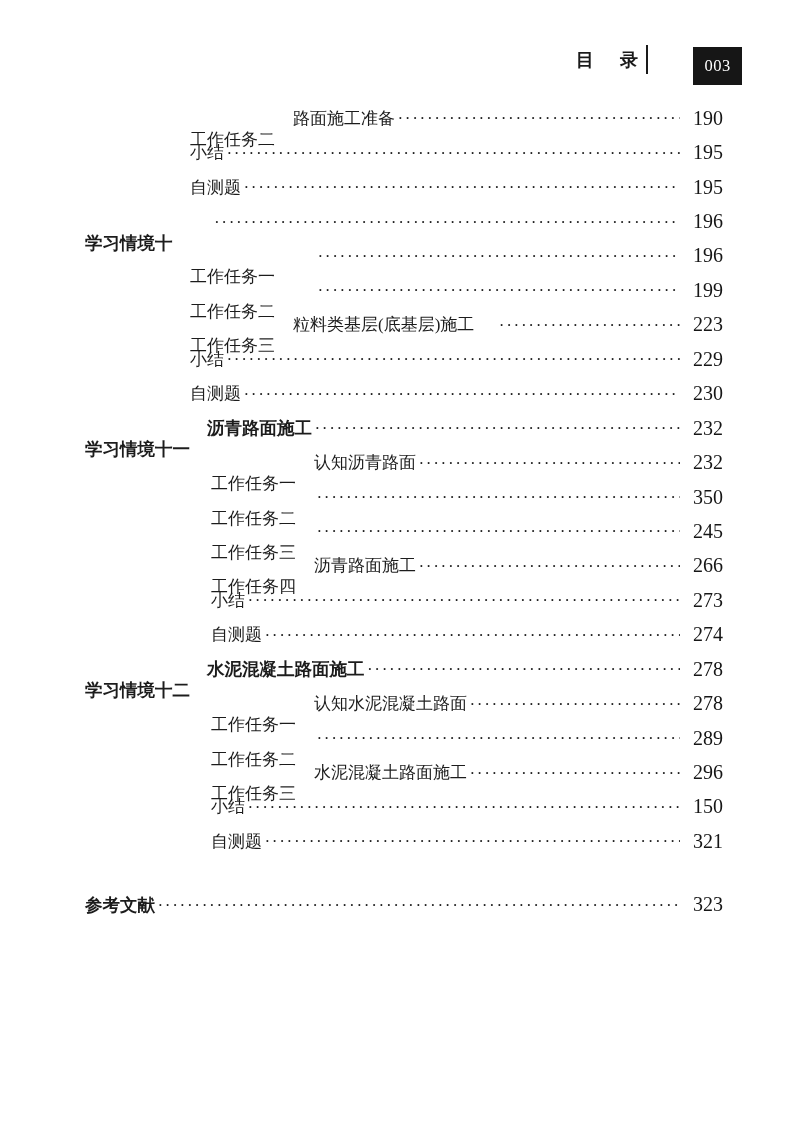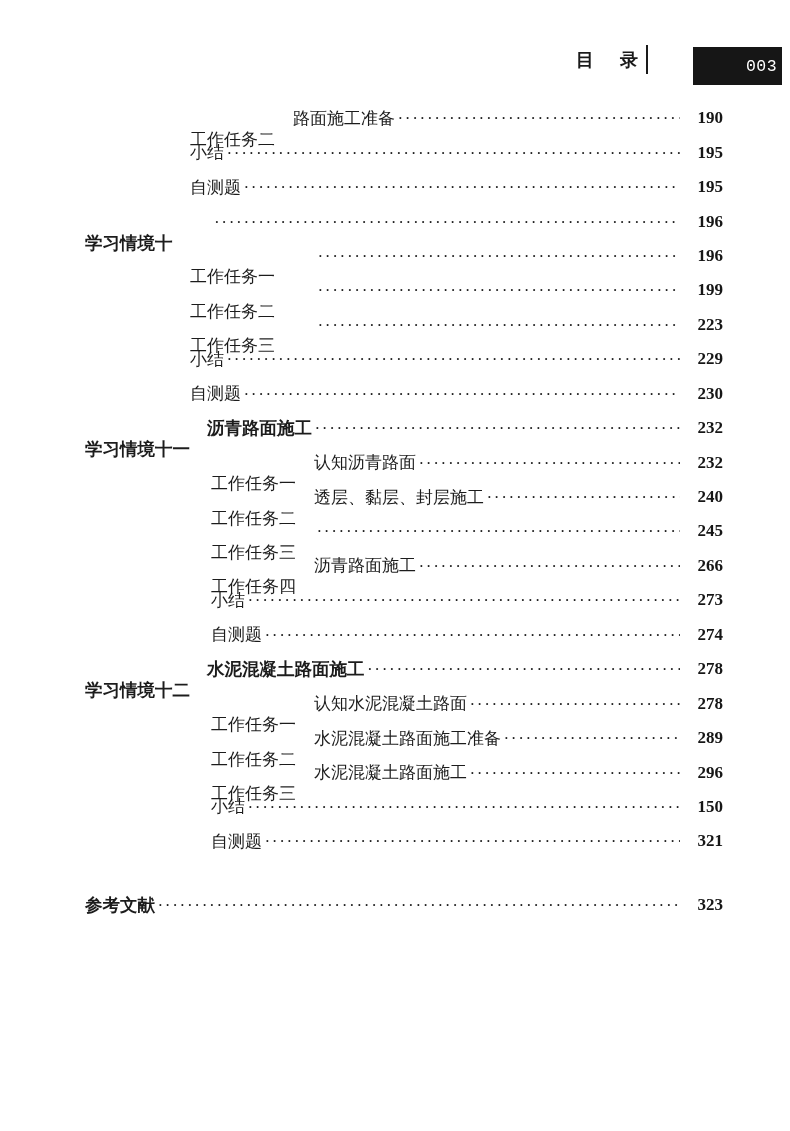--- a/index.html
+++ b/index.html
@@ -39,29 +39,28 @@
     left: 646px;
     top: 45px;
     width: 2px;
     height: 29px;
     background: #1a1a1a;
   }
   .page-badge {
     position: absolute;
     left: 693px;
     top: 47px;
-    width: 41px;
+    width: 49px;
     height: 38px;
     display: flex;
     align-items: center;
     justify-content: center;
-    font-family: Liberation Mono, monospace;
+    font-family: Liberation Serif, serif;
     font-size: 16.5px;
     letter-spacing: 0.5px;
-    padding-left: 48px;
   }
 
   
   .toc {
     position: absolute;
     top: 101px;
     left: 85px;
     width: 638px;
   }
   .toc-row {
@@ -89,22 +88,22 @@
     letter-spacing: 2.6px;
     margin-left: 3px;
     margin-right: 7px;
     font-family: "DejaVu Serif", serif;
     color: #1c1c1c;
   }
   .toc-row.gap .toc-leader { margin-left: 25px; }
   .toc-page {
     min-width: 36px;
     text-align: right;
-    font-size: 17px;
-    font-weight: bold;
+    font-size: 20px;
+    font-weight: normal;
     font-family: "Liberation Serif", serif;
     color: #161616;
   }
 </style>
 </head>
 <body>
 
 <div class="page">
 
   <div class="header-title">目录</div>
@@ -140,20 +139,21 @@
         <span class="toc-leader">································································································································································</span>
         <span class="toc-page">196</span>
       </div>
       <div class="toc-row task indent-1 gap">
         <span class="toc-label">工作任务二</span>
         <span class="toc-leader">································································································································································</span>
         <span class="toc-page">199</span>
       </div>
       <div class="toc-row task indent-1 gap">
         <span class="toc-label">工作任务三</span>
+        <span class="toc-title">粒料类基层(底基层)施工</span>
         <span class="toc-leader">································································································································································</span>
         <span class="toc-page">223</span>
       </div>
       <div class="toc-row plain indent-1">
         <span class="toc-title">小结</span>
         <span class="toc-leader">································································································································································</span>
         <span class="toc-page">229</span>
       </div>
       <div class="toc-row plain indent-1">
         <span class="toc-title">自测题</span>
@@ -167,23 +167,22 @@
         <span class="toc-page">232</span>
       </div>
       <div class="toc-row task indent-2">
         <span class="toc-label">工作任务一</span>
         <span class="toc-title">认知沥青路面</span>
         <span class="toc-leader">································································································································································</span>
         <span class="toc-page">232</span>
       </div>
       <div class="toc-row task indent-2">
         <span class="toc-label">工作任务二</span>
-        <span class="toc-title">透层、黏层、封层施工</span>
-        <span class="toc-leader">································································································································································</span>
-        <span class="toc-page">240</span>
+        <span class="toc-leader">································································································································································</span>
+        <span class="toc-page">350</span>
       </div>
       <div class="toc-row task indent-2">
         <span class="toc-label">工作任务三</span>
         <span class="toc-leader">································································································································································</span>
         <span class="toc-page">245</span>
       </div>
       <div class="toc-row task indent-2">
         <span class="toc-label">工作任务四</span>
         <span class="toc-title">沥青路面施工</span>
         <span class="toc-leader">································································································································································</span>
@@ -206,21 +205,20 @@
         <span class="toc-page">278</span>
       </div>
       <div class="toc-row task indent-2">
         <span class="toc-label">工作任务一</span>
         <span class="toc-title">认知水泥混凝土路面</span>
         <span class="toc-leader">································································································································································</span>
         <span class="toc-page">278</span>
       </div>
       <div class="toc-row task indent-2">
         <span class="toc-label">工作任务二</span>
-        <span class="toc-title">水泥混凝土路面施工准备</span>
         <span class="toc-leader">································································································································································</span>
         <span class="toc-page">289</span>
       </div>
       <div class="toc-row task indent-2">
         <span class="toc-label">工作任务三</span>
         <span class="toc-title">水泥混凝土路面施工</span>
         <span class="toc-leader">································································································································································</span>
         <span class="toc-page">296</span>
       </div>
       <div class="toc-row plain indent-2">

